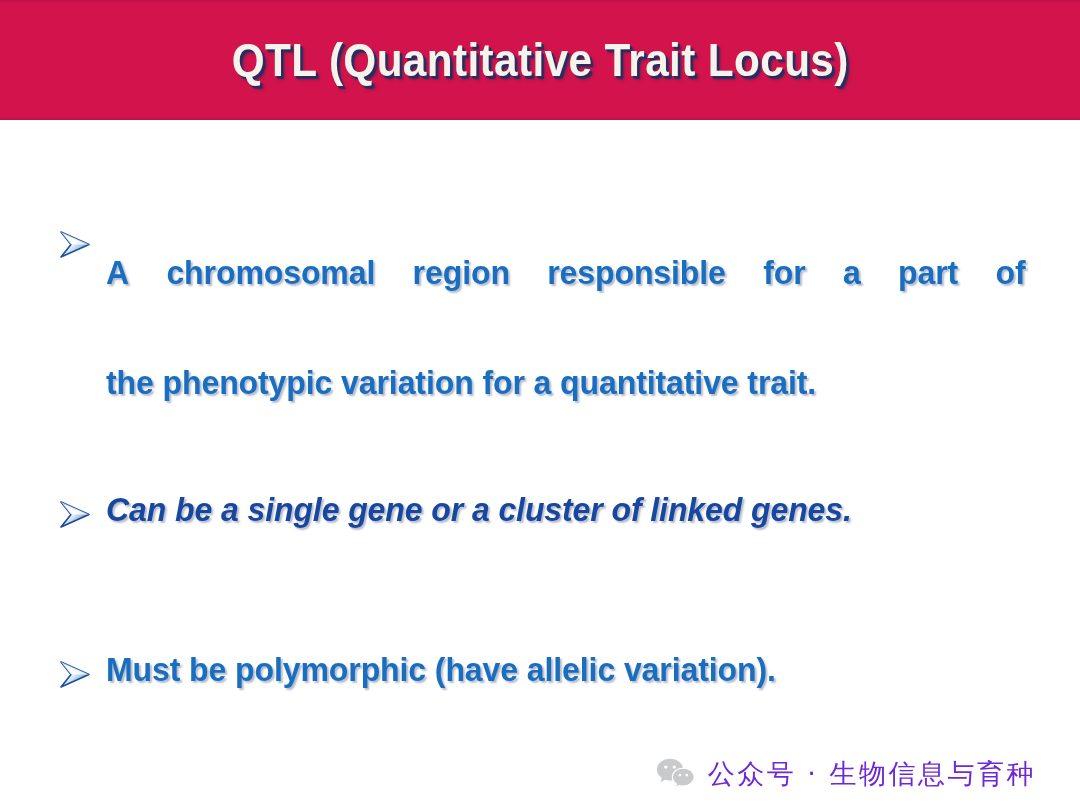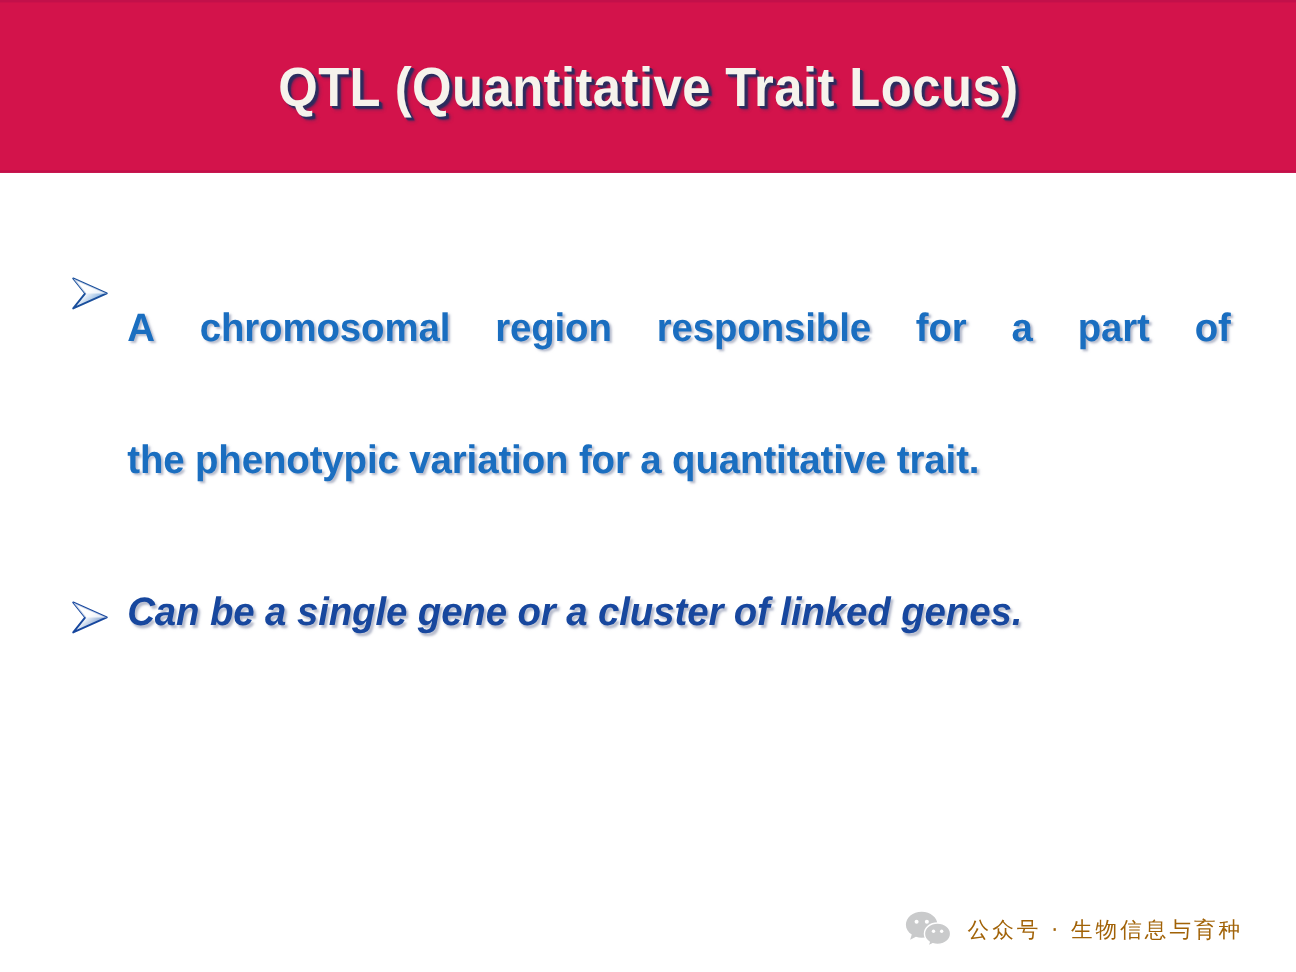--- a/index.html
+++ b/index.html
@@ -21,21 +21,21 @@
     background: #ffffff;
     overflow: hidden;
   }
 
   
   .title-banner {
     position: absolute;
     left: 0;
     top: 0;
     width: 1080px;
-    height: 144px;
+    height: 120px;
     background: #d3134b;
     border-top: 2px solid #c2104a;
     border-bottom: 2px solid #c2104a;
     box-sizing: border-box;
     display: flex;
     align-items: center;
     justify-content: center;
   }
   .title-text {
     font-family: "Liberation Sans", sans-serif;
@@ -120,22 +120,22 @@
     gap: 12px;
     opacity: 1;
   }
   .wechat-icon {
     width: 40px;
     height: 34px;
     display: block;
   }
   .watermark-text {
     font-family: "DejaVu Sans", sans-serif;
-    font-size: 18px;
-    color: #a16207;
+    font-size: 27px;
+    color: #6d28d9;
     letter-spacing: 2.5px;
     white-space: nowrap;
   }
 </style>
 </head>
 <body>
 
 <div class="slide">
 
   <div class="title-banner">
@@ -183,20 +183,36 @@
           </linearGradient>
         </defs>
         <path d="M9 10 L37 22.5 L9 35 L19 22.5 Z" fill="url(#bg2)" stroke="#17479e" stroke-width="1.6" stroke-linejoin="round"></path>
         <path d="M9 10 L37 22.5 L19 22.5 Z" fill="#ffffff" opacity="0.75"></path>
       </svg>
       <div class="bullet-body">
         <div class="bullet-line tight blue-dark">Can be a single gene or a cluster of linked genes.</div>
       </div>
     </div>
 
+    <div class="bullet-row" id="bullet-3">
+      <svg class="bullet-marker" viewBox="0 0 46 46">
+        <defs>
+          <linearGradient id="bg3" x1="0" y1="0" x2="1" y2="1">
+            <stop offset="0%" stop-color="#ffffff"></stop>
+            <stop offset="45%" stop-color="#f2f6fb"></stop>
+            <stop offset="100%" stop-color="#1f6fc4"></stop>
+          </linearGradient>
+        </defs>
+        <path d="M9 10 L37 22.5 L9 35 L19 22.5 Z" fill="url(#bg3)" stroke="#1a4f9c" stroke-width="1.6" stroke-linejoin="round"></path>
+        <path d="M9 10 L37 22.5 L19 22.5 Z" fill="#ffffff" opacity="0.75"></path>
+      </svg>
+      <div class="bullet-body">
+        <div class="bullet-line tight blue-light">Must be polymorphic (have allelic variation).</div>
+      </div>
+    </div>
 
   </div>
 
   <div class="watermark">
     <svg class="wechat-icon" viewBox="0 0 44 36">
 
       <path d="M15.5 1.2 C7.3 1.2 1.0 6.6 1.0 13.1 c0 3.7 2.1 7.0 5.4 9.1 L4.9 27.0 l5.3 -2.7
                c1.6 0.5 3.4 0.8 5.3 0.8 c8.2 0 14.5 -5.4 14.5 -11.9 S23.7 1.2 15.5 1.2 Z" fill="#c9cacb"></path>
       <circle cx="10.8" cy="10.4" r="1.85" fill="#ffffff"></circle>
       <circle cx="20.2" cy="10.4" r="1.85" fill="#ffffff"></circle>

